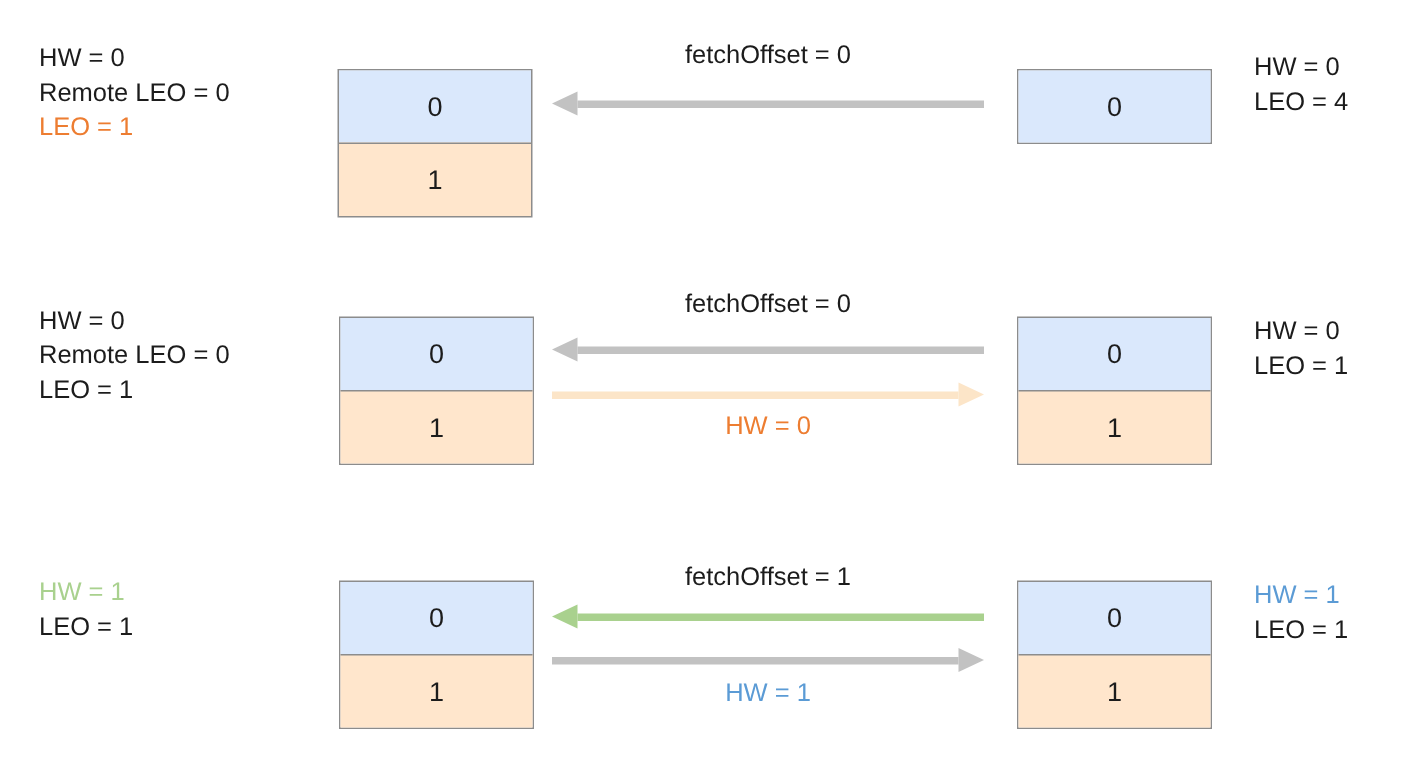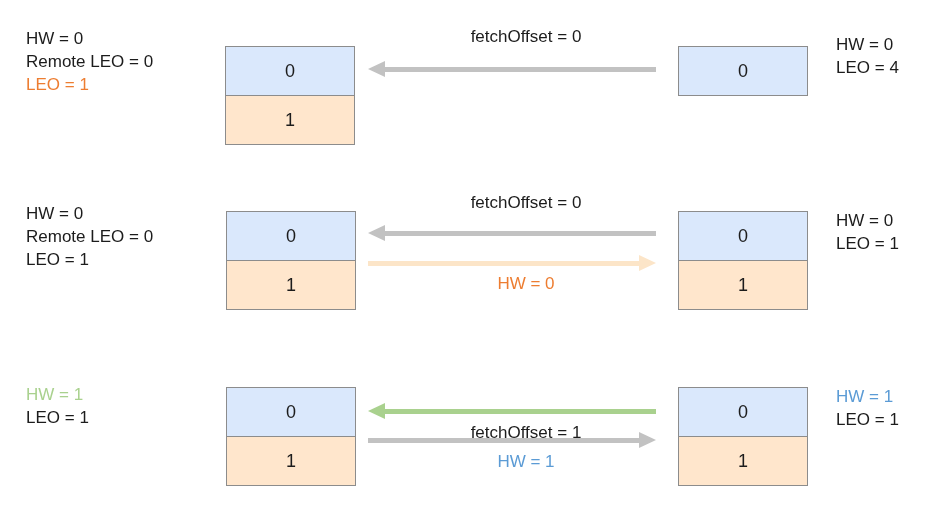--- a/index.html
+++ b/index.html
@@ -36,21 +36,21 @@
   .arrow[data-arrow="gray"].left  .head { border-right-color:#c2c2c2; }
   .arrow[data-arrow="gray"].right .head { border-left-color:#c2c2c2; }
 
   .arrow[data-arrow="green"] .line { background:#a9d18e; }
   .arrow[data-arrow="green"].left  .head { border-right-color:#a9d18e; }
 
   .arrow[data-arrow="peach"] .line { background:#fce5c8; }
   .arrow[data-arrow="peach"].right .head { border-left-color:#fce5c8; }
 
   
-  .mid-label { position:absolute; left:382px; width:288px; text-align:center;
+  .mid-label { position:absolute; left:368px; width:288px; text-align:center;
                font-size:17px; white-space:nowrap; }
 </style>
 </head>
 <body>
 
 <div class="canvas">
 
   <div class="labels" style="left:26px;top:27px;">
     <div class="lbl" data-color="black">HW = 0</div>
     <div class="lbl" data-color="black">Remote LEO = 0</div>
@@ -116,21 +116,21 @@
   <div class="labels" style="left:26px;top:383px;">
     <div class="lbl" data-color="green">HW = 1</div>
     <div class="lbl" data-color="black">LEO = 1</div>
   </div>
 
   <div class="log-box" style="left:226px;top:387px;">
     <div class="cell" data-color="blue">0</div>
     <div class="cell" data-color="peach">1</div>
   </div>
 
-  <div class="mid-label" style="top:375px;margin-top:48px;" data-color="black">fetchOffset = 1</div>
+  <div class="mid-label" style="top:375px;" data-color="black">fetchOffset = 1</div>
 
   <div class="arrow left" style="top:403px;" data-arrow="green">
     <span class="head"></span>
     <span class="line"></span>
   </div>
 
   <div class="arrow right" style="top:432px;" data-arrow="gray">
     <span class="line"></span>
     <span class="head"></span>
   </div>

